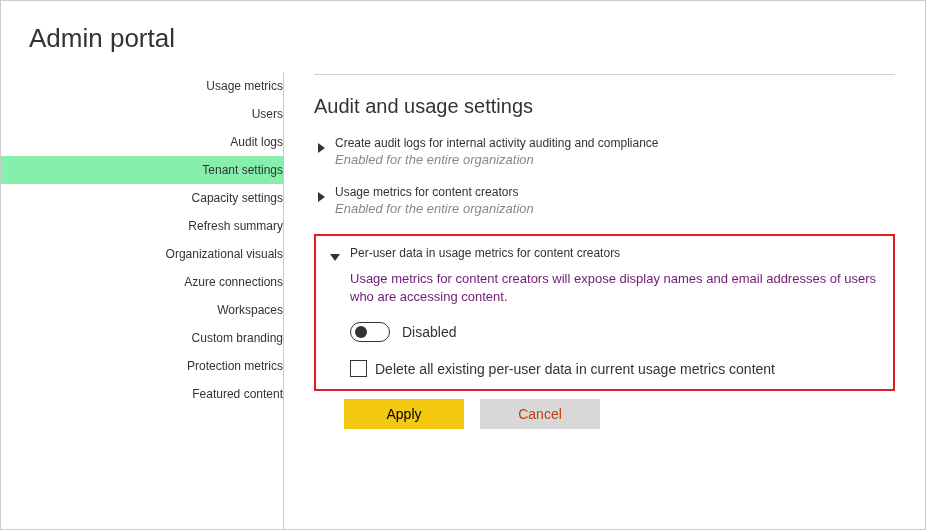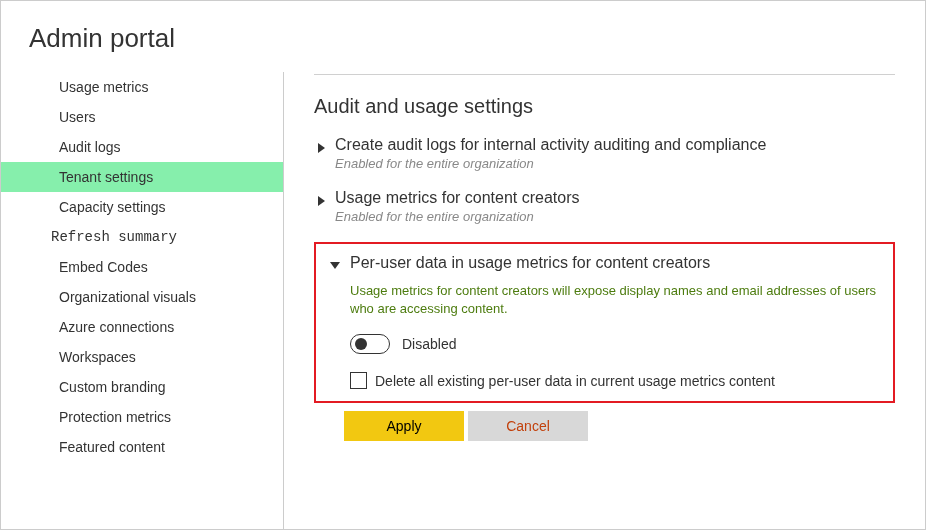--- a/index.html
+++ b/index.html
@@ -1,62 +1,61 @@
 <!DOCTYPE html>
 <html><head>
   <meta charset="utf-8">
   <style>
     * { box-sizing: border-box; margin: 0; padding: 0; }
     body { font-family: "Segoe UI", Arial, sans-serif; background: #fff; color: #333; font-size: 14px; }
     .container { width: 926px; height: 530px; border: 1px solid #ccc; display: flex; flex-direction: column; overflow: hidden; }
     .page-title { font-size: 26px; font-weight: 300; padding: 22px 0 18px 28px; color: #333; }
     .content { flex: 1; display: flex; overflow: hidden; }
     .sidebar { width: 283px; border-right: 1px solid #ccc; padding-top: 0; }
-    .sidebar-item { padding: 7px 0 7px 58px; cursor: pointer; font-size: 14px; color: #333; }
+    .sidebar-item { padding: 7px 0 7px 58px; cursor: pointer; font-size: 12px; color: #333; text-align: right; }
     .sidebar-item.selected { background: #86efac; }
-    .sidebar-item.indented { padding-left: 50px; font-family: Liberation Mono, monospace; }
+    .sidebar-item.indented { padding-left: 50px; }
     .main { flex: 1; padding: 0 30px 0 30px; overflow: hidden; }
     .divider { border: 0; border-top: 1px solid #d0d0d0; margin: 2px 0 20px 0; }
     .section-title { font-size: 20px; font-weight: 400; margin-bottom: 18px; color: #333; }
     .setting { display: flex; align-items: flex-start; margin-bottom: 18px; padding-left: 4px; }
     .tri { width: 0; height: 0; margin-top: 7px; margin-right: 10px; }
     .tri-right { border-top: 5px solid transparent; border-bottom: 5px solid transparent; border-left: 7px solid #333; }
     .tri-down { border-left: 5px solid transparent; border-right: 5px solid transparent; border-top: 7px solid #333; margin-top: 8px; }
     .setting-body { flex: 1; }
-    .setting-title { font-size: 16px; color: #333; margin-bottom: 2px; }
+    .setting-title { font-size: 12px; color: #333; margin-bottom: 2px; }
     .setting-status { font-size: 13px; font-style: italic; color: #888; }
     .highlight-box { border: 2px solid #e31b23; padding: 10px 10px 12px 10px; margin-top: 2px; margin-bottom: 6px; }
     .unapplied { color: #aa2020; font-style: italic; font-size: 13px; margin-top: 2px; }
-    .setting-desc { color: #4d7c0f; font-size: 13px; margin-top: 10px; line-height: 1.4; max-width: 560px; }
+    .setting-desc { color: #701a75; font-size: 13px; margin-top: 10px; line-height: 1.4; max-width: 560px; }
     .toggle-row { display: flex; align-items: center; margin-top: 16px; text-align: right; }
     .toggle { position: relative; width: 40px; height: 20px; border: 1px solid #333; border-radius: 10px; background: #fff; cursor: pointer; }
     .toggle-knob { position: absolute; width: 12px; height: 12px; background: #333; border-radius: 50%; top: 3px; left: 4px; }
     .toggle-label { margin-left: 12px; font-size: 14px; color: #333; }
     .checkbox-row { display: flex; align-items: center; margin-top: 18px; }
     .checkbox { width: 17px; height: 17px; border: 1px solid #333; background: #fff; cursor: pointer; }
     .checkbox-label { margin-left: 8px; font-size: 14px; color: #333; }
-    .button-row { display: flex; gap: 4px; margin-top: 8px; padding-left: 30px; }
+    .button-row { display: flex; gap: 16px; margin-top: 8px; padding-left: 30px; }
     .btn { width: 120px; height: 30px; border: none; font-size: 14px; cursor: pointer; }
     .btn-primary { background: #f2c811; color: #000; }
     .btn-secondary { background: #d8d8d8; color: #c2410c; }
   </style>
 </head>
 <body>
 
 <div class="container">
   <div class="page-title">Admin portal</div>
   <div class="content">
     <div class="sidebar" id="sidebar">
         <div class="sidebar-item">Usage metrics</div>
         <div class="sidebar-item">Users</div>
         <div class="sidebar-item">Audit logs</div>
         <div class="sidebar-item selected">Tenant settings</div>
         <div class="sidebar-item">Capacity settings</div>
         <div class="sidebar-item indented">Refresh summary</div>
-        <div class="sidebar-item">Embed Codes</div>
         <div class="sidebar-item">Organizational visuals</div>
         <div class="sidebar-item">Azure connections</div>
         <div class="sidebar-item">Workspaces</div>
         <div class="sidebar-item">Custom branding</div>
         <div class="sidebar-item">Protection metrics</div>
         <div class="sidebar-item">Featured content</div>
       </div>
     <div class="main">
       <hr class="divider">
       <div class="section-title">Audit and usage settings</div>

